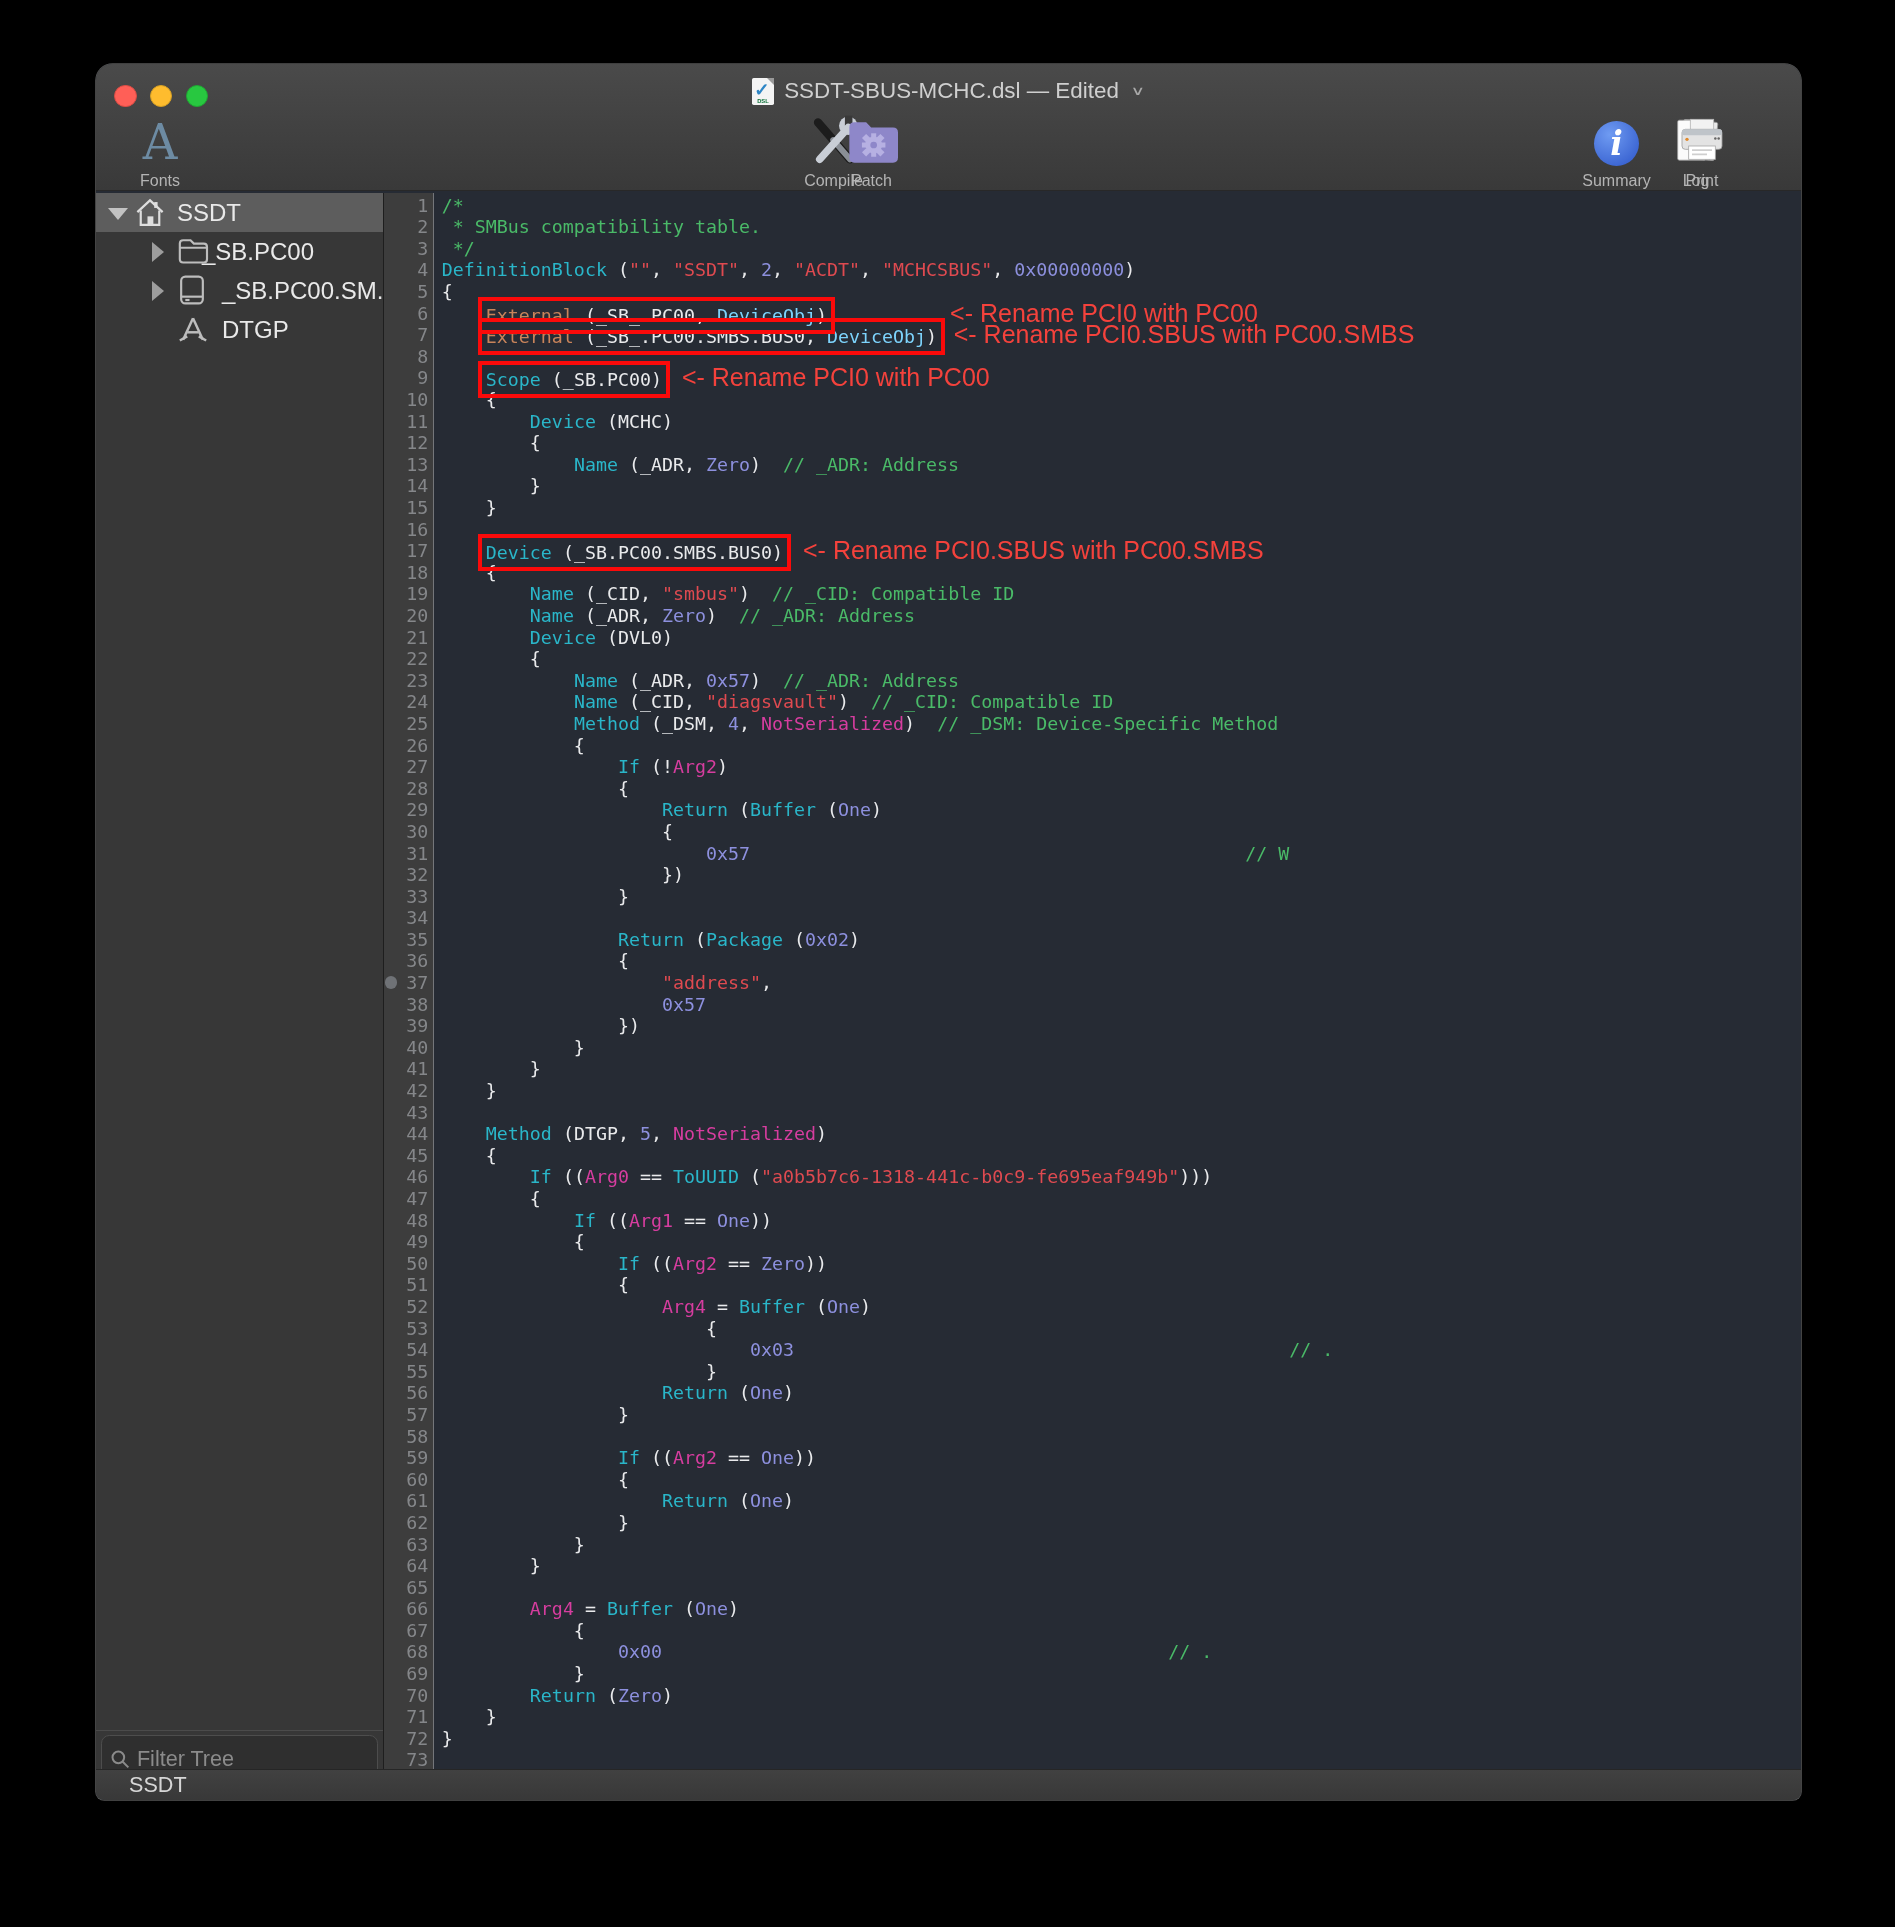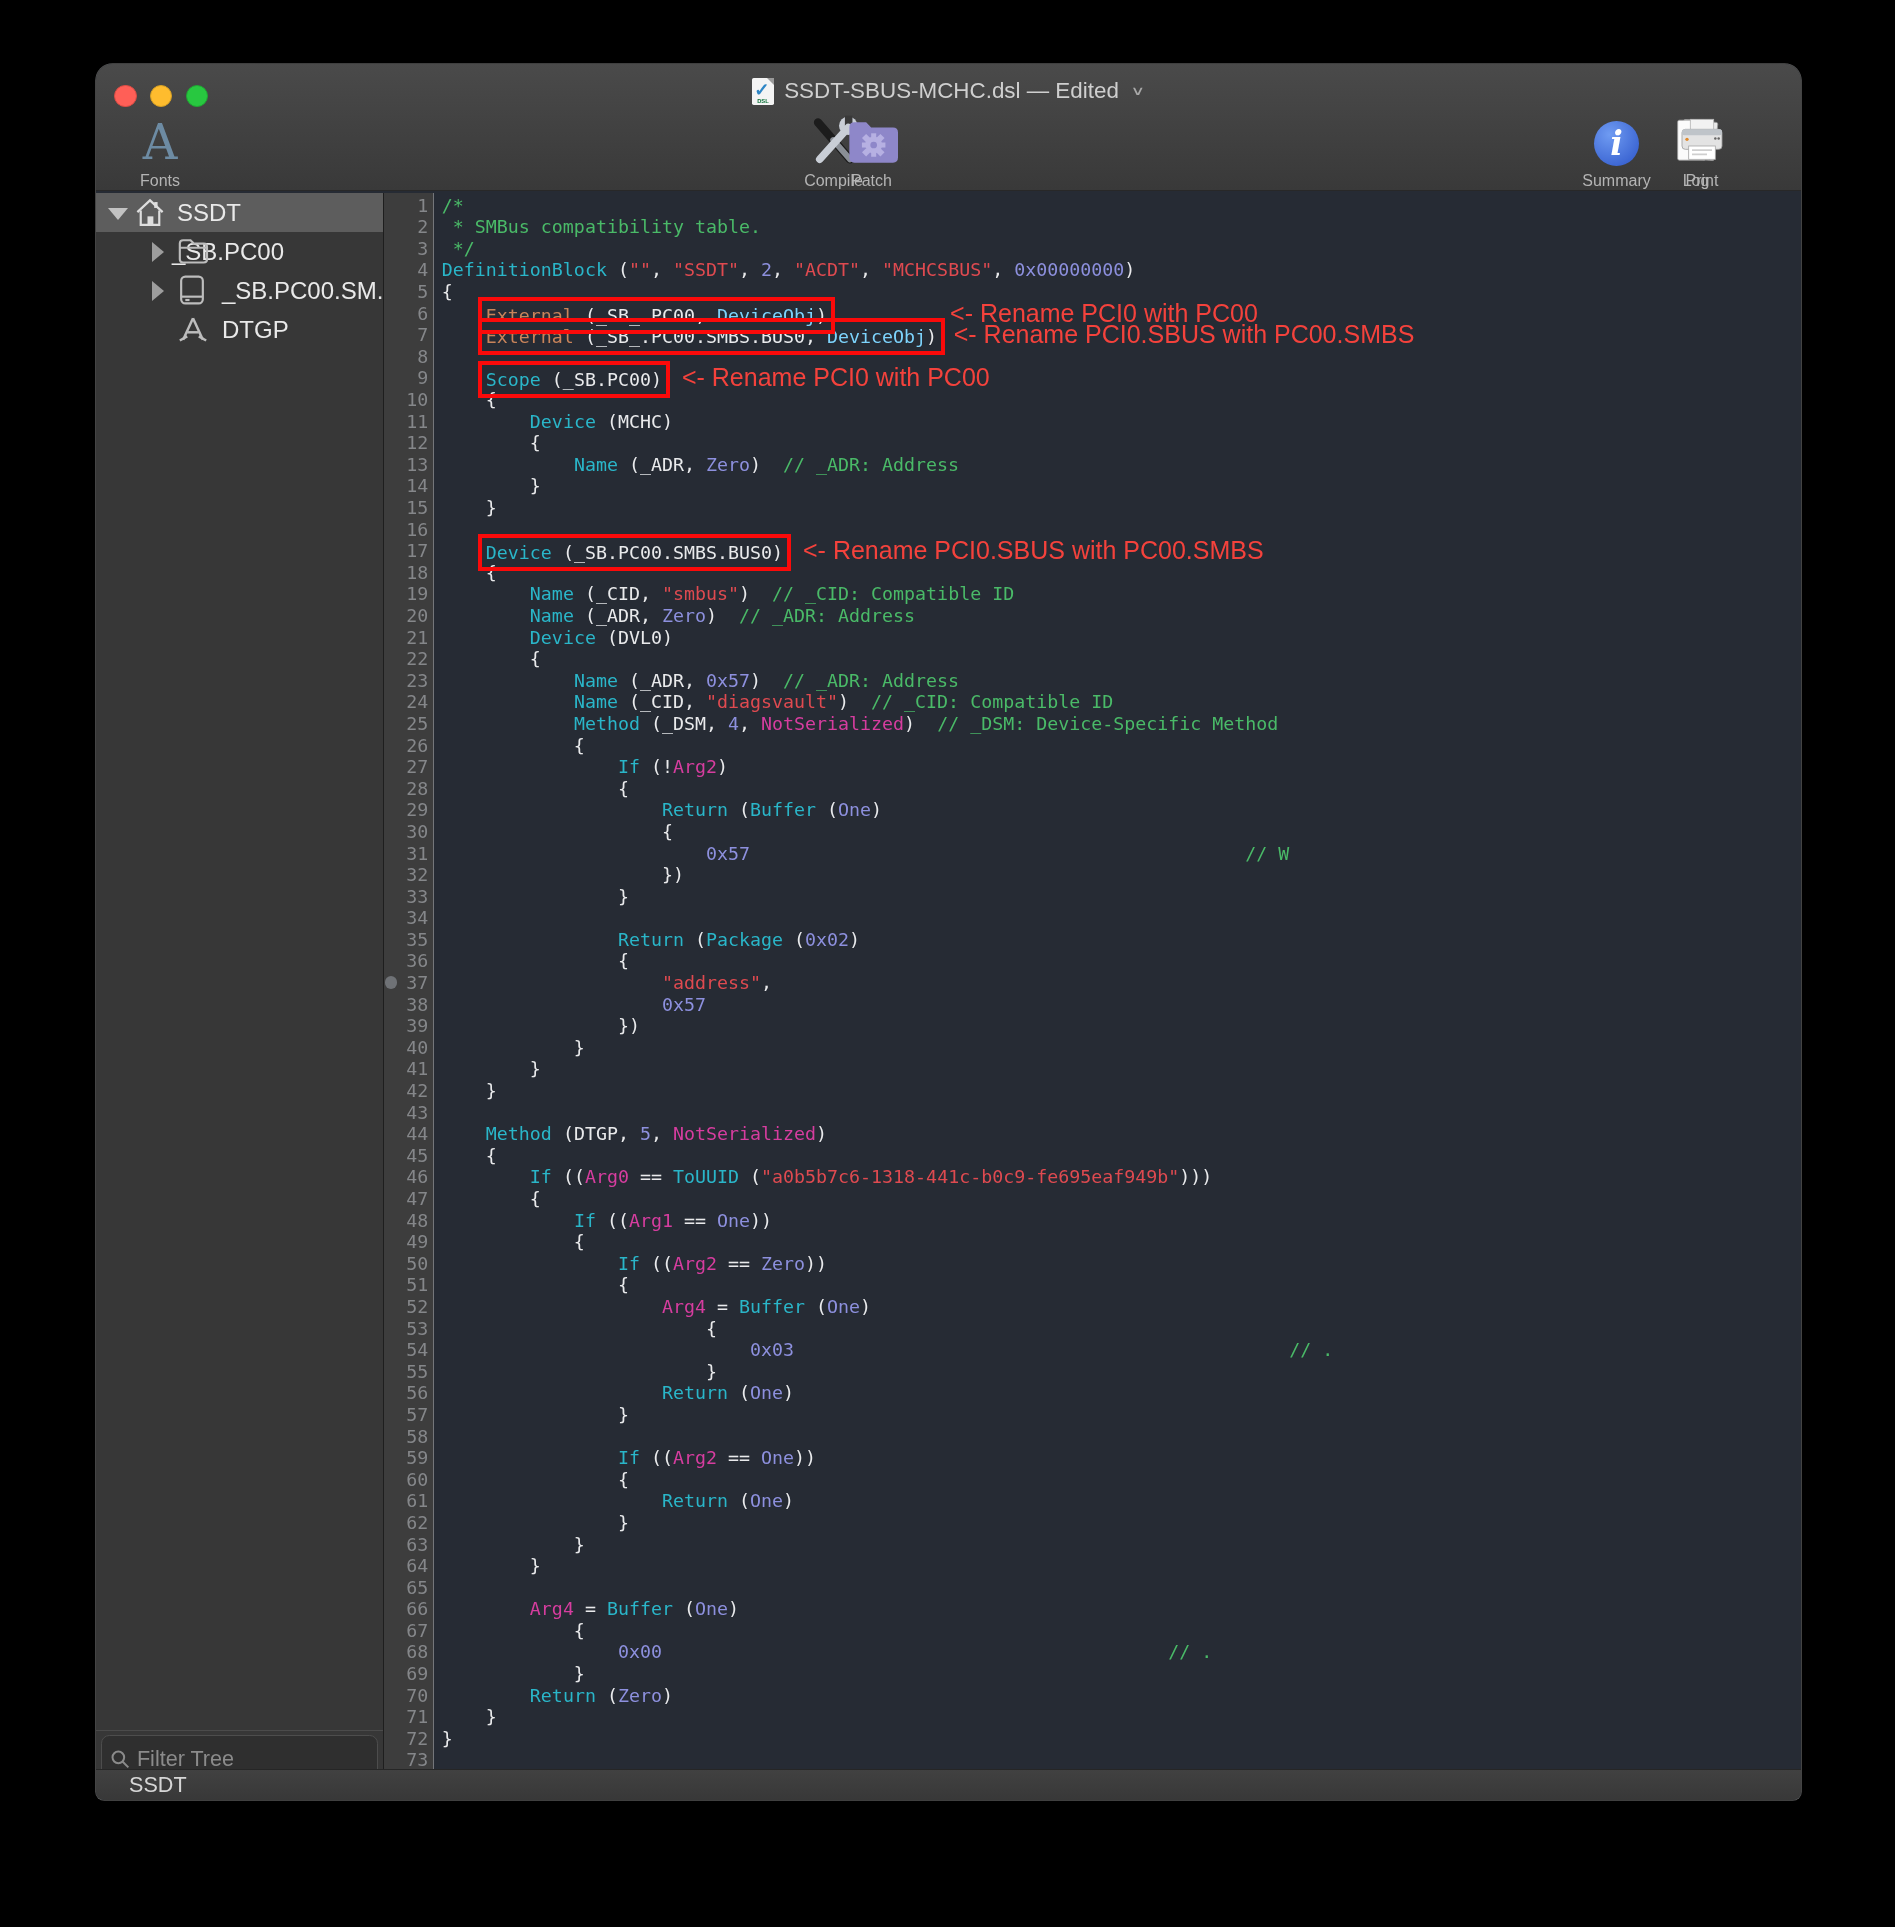--- a/index.html
+++ b/index.html
@@ -199,21 +199,21 @@
         </div>
 
         <div class="tree-row">
           <span class="tri closed"></span>
           <span class="tree-ico" style="left:81px;top:5px;">
             <svg width="32" height="28" viewBox="0 0 38 34" fill="none" stroke="#bdbdbd" stroke-width="2.6">
               <path d="M3 8 q0 -4 4 -4 h9 l4 4 h12 q4 0 4 4 v15 q0 4 -4 4 H7 q-4 0 -4 -4 Z"></path>
               <line x1="3" y1="13" x2="36" y2="13"></line>
             </svg>
           </span>
-          <span class="tree-label" style="margin-left:76px;">_SB.PC00</span>
+          <span class="tree-label" style="margin-left:106px;">_SB.PC00</span>
         </div>
 
         <div class="tree-row">
           <span class="tri closed"></span>
           <span class="tree-ico" style="left:81px;top:3.3px;">
             <svg width="30" height="32" viewBox="0 0 36 38" fill="none" stroke="#bdbdbd" stroke-width="2.6">
               <rect x="5" y="3" width="26" height="32" rx="5"></rect>
               <line x1="5" y1="27" x2="31" y2="27"></line>
               <line x1="10" y1="31" x2="15" y2="31"></line>
             </svg>

